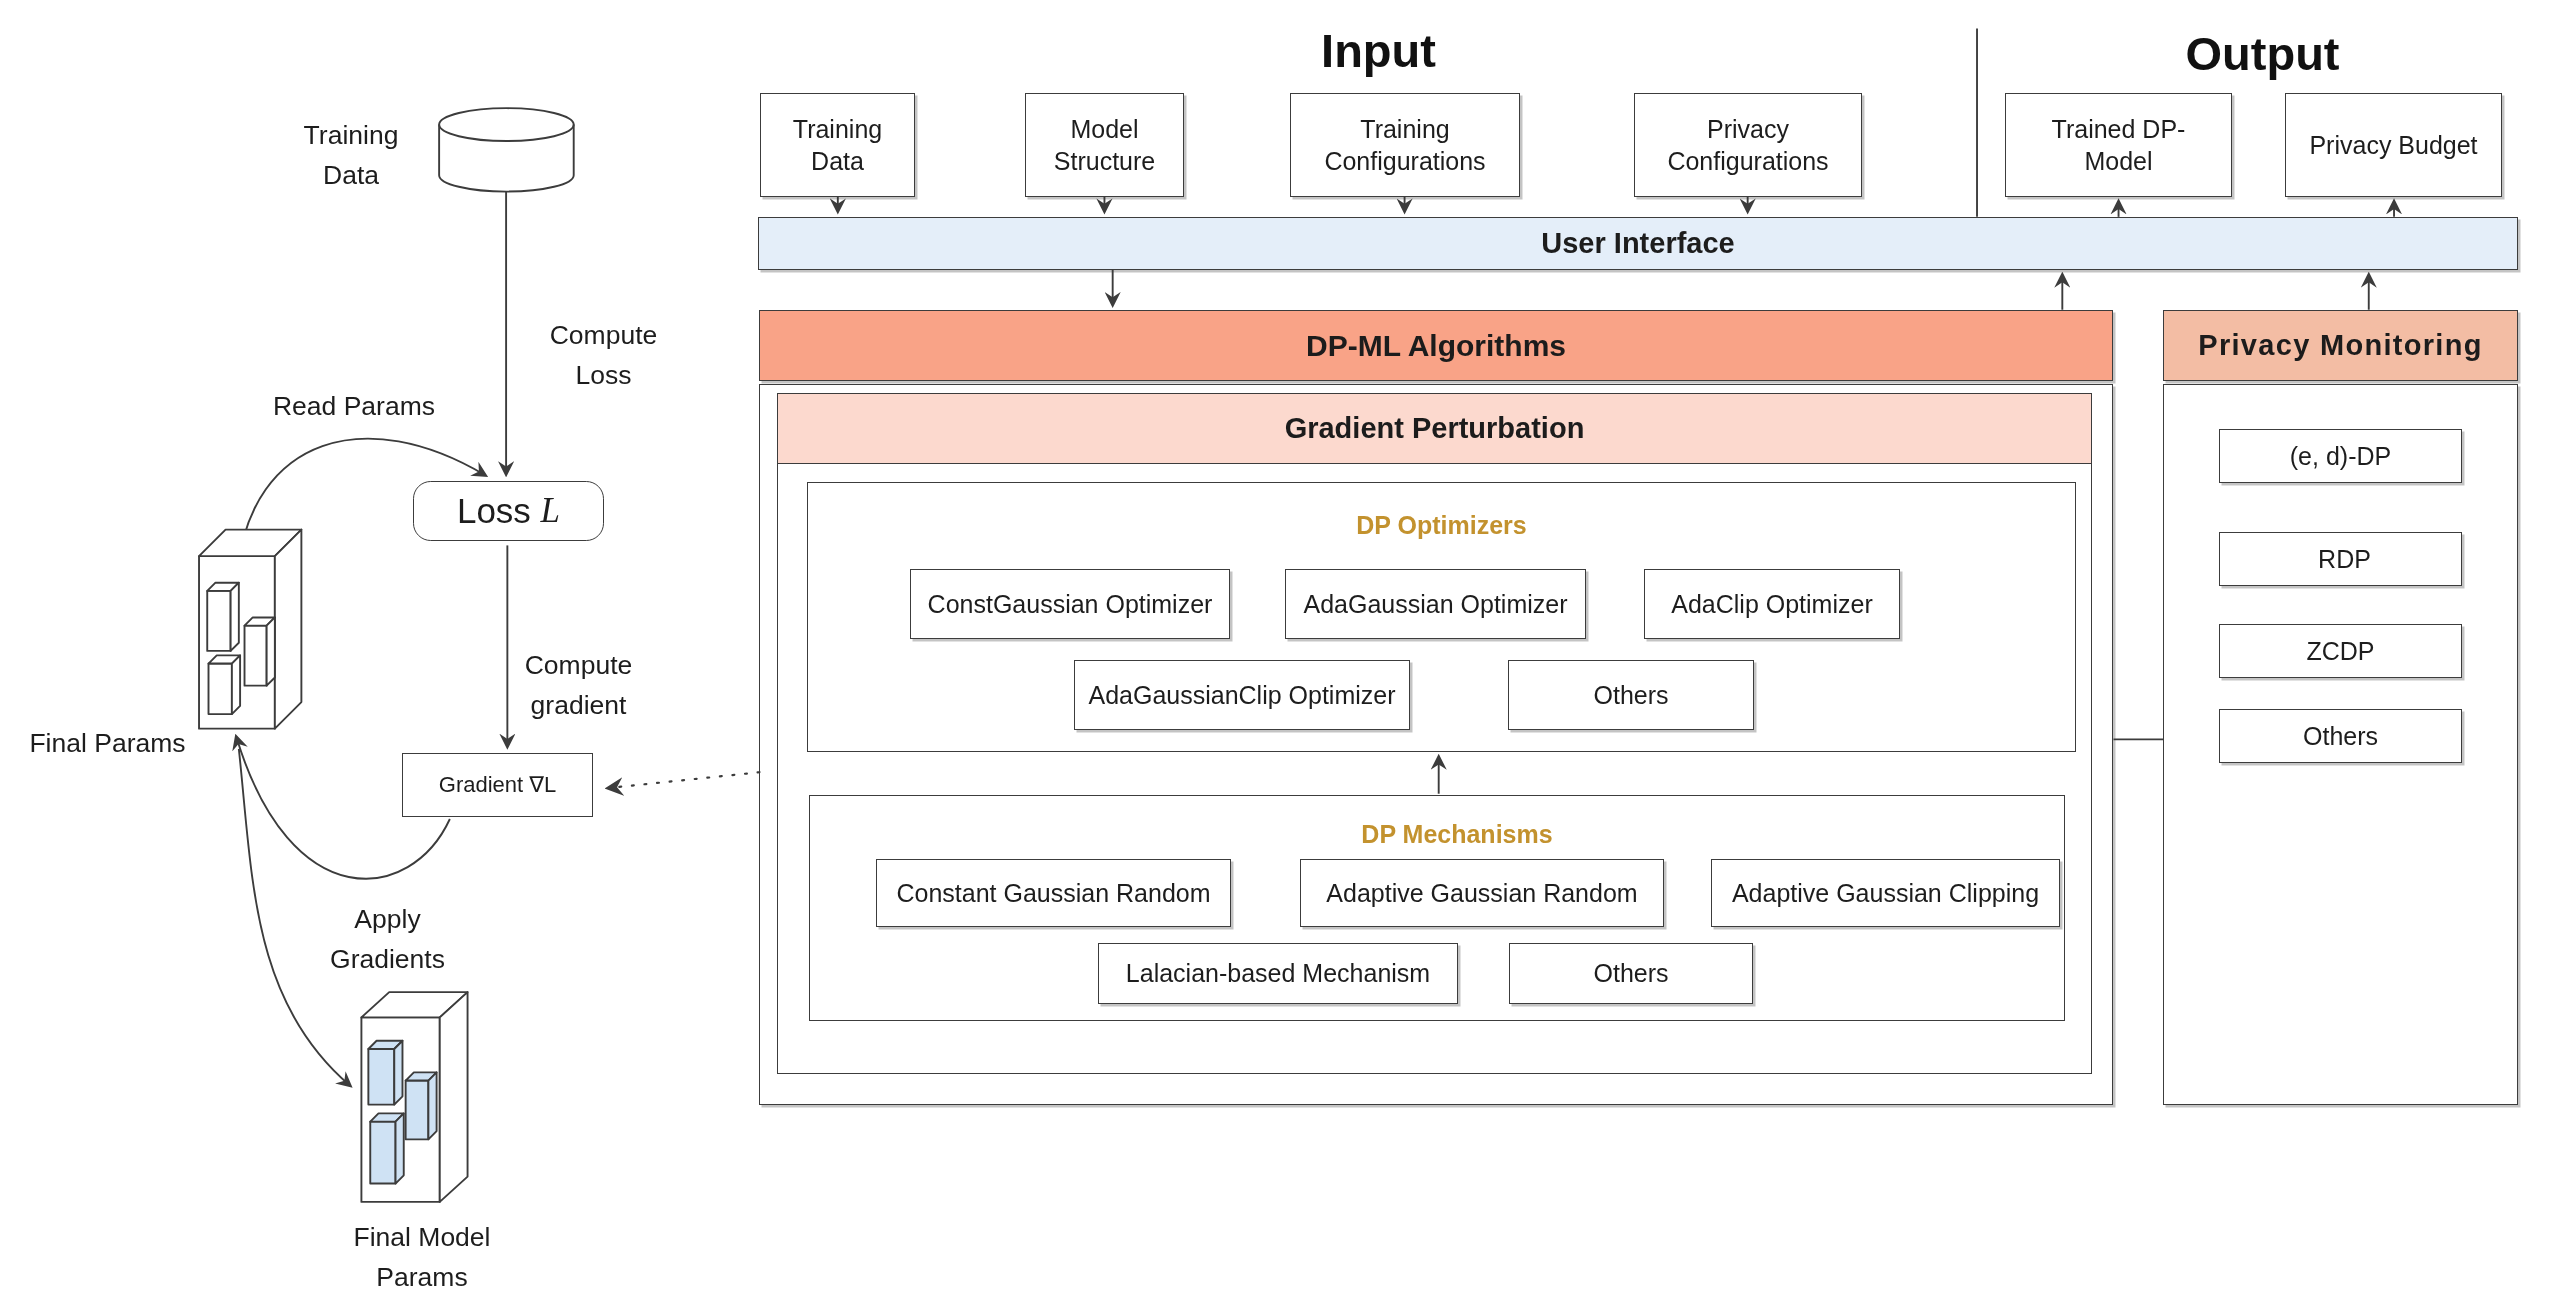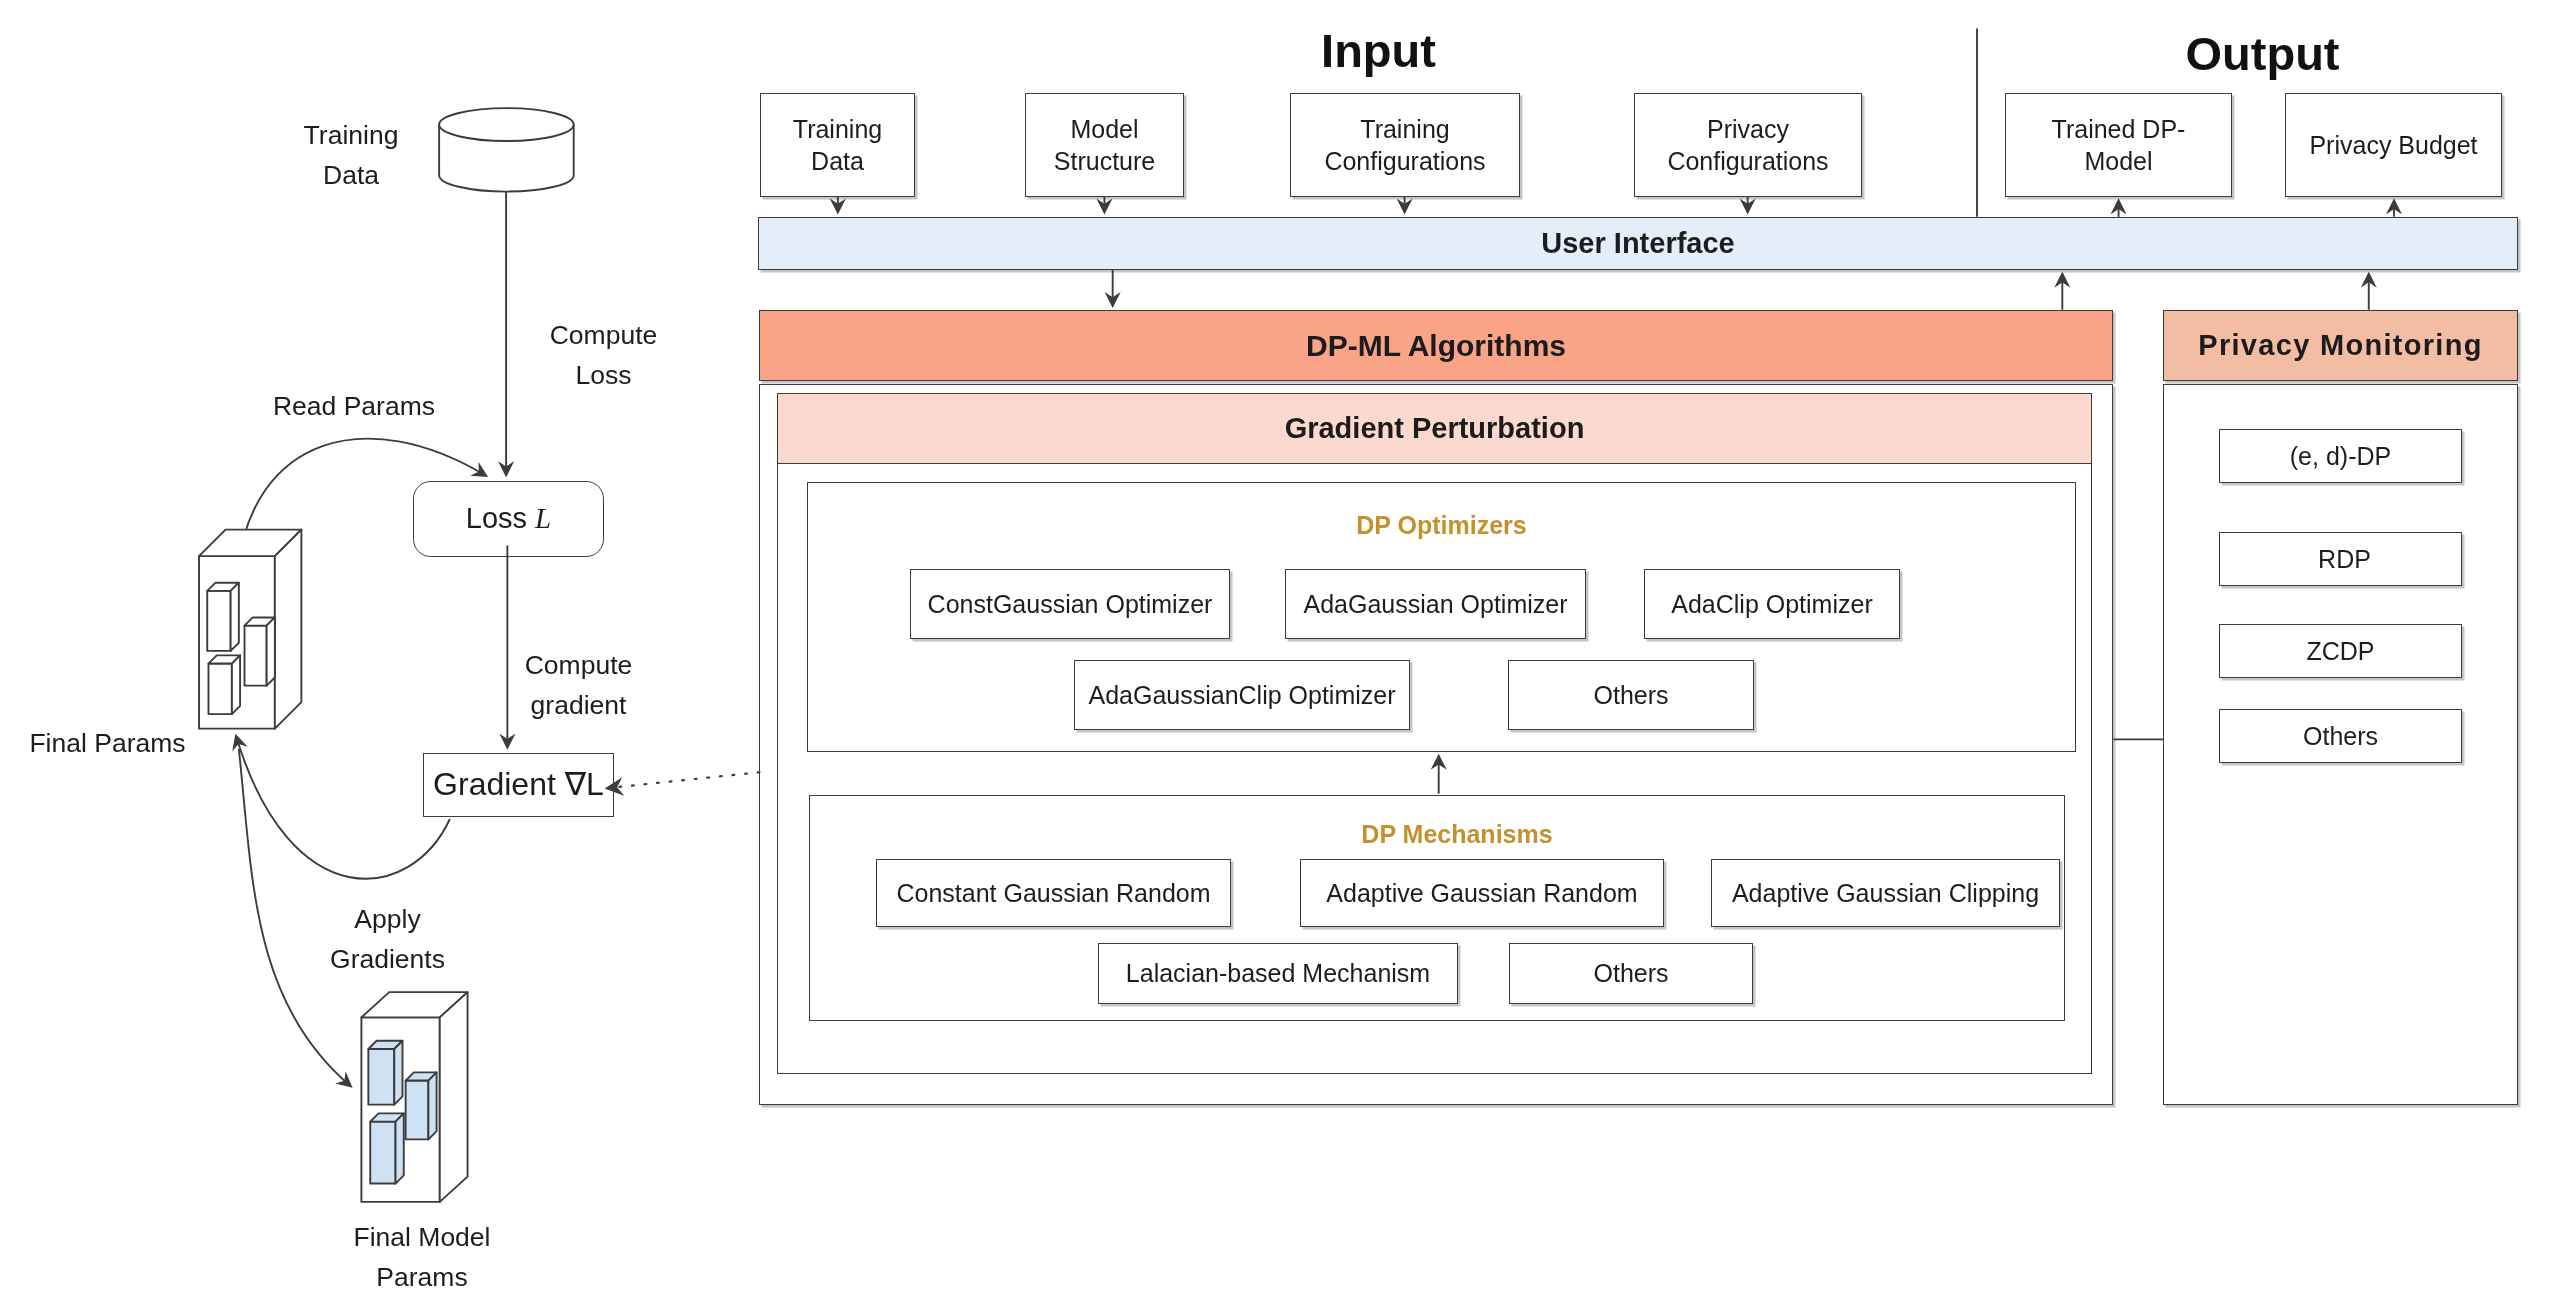--- a/index.html
+++ b/index.html
@@ -121,28 +121,28 @@
   </div>
   <div class="box shadow" style="left:2219px;top:709px;width:243px;height:54px;">
     <span>Others</span>
   </div>
 
   <div class="label" style="left:272px;top:116px;width:158px;">Training Data</div>
   <div class="label" style="left:439px;top:134px;width:135px;">Data</div>
   <div class="label" style="left:545px;top:316px;width:117px;">Compute Loss</div>
   <div class="label" style="left:272px;top:387px;width:164px;">Read Params</div>
 
-  <div class="box rounded" style="left:413px;top:481px;width:191px;height:76px;font-size:29px;">
+  <div class="box rounded" style="left:413px;top:481px;width:191px;height:60px;font-size:35px;">
     <span>Loss </span>&nbsp;<i style="font-family:'Liberation Serif','DejaVu Serif',serif;">L</i>
   </div>
 
   <div class="label" style="left:19px;top:724px;width:177px;">Final Params</div>
   <div class="label" style="left:512px;top:646px;width:133px;">Compute gradient</div>
 
-  <div class="box" style="left:423px;top:753px;width:191px;height:64px;font-size:32px;">
+  <div class="box" style="left:402px;top:753px;width:191px;height:64px;font-size:22px;">
     <span>Gradient </span>&nbsp;<span>∇L</span>
   </div>
 
   <div class="label" style="left:310px;top:900px;width:155px;">Apply Gradients</div>
   <div class="label" style="left:335px;top:1218px;width:174px;">Final Model Params</div>
 
   <svg id="overlay" width="2576" height="1305" viewBox="0 0 4077 2065">
     <defs>
       <marker id="arr" viewBox="0 0 12 12" refX="9.5" refY="6" markerWidth="8.5" markerHeight="8.5" orient="auto-start-reverse">
         <path d="M0,0 L12,6 L0,12 L4,6 Z" fill="#3c3c3c"></path>

